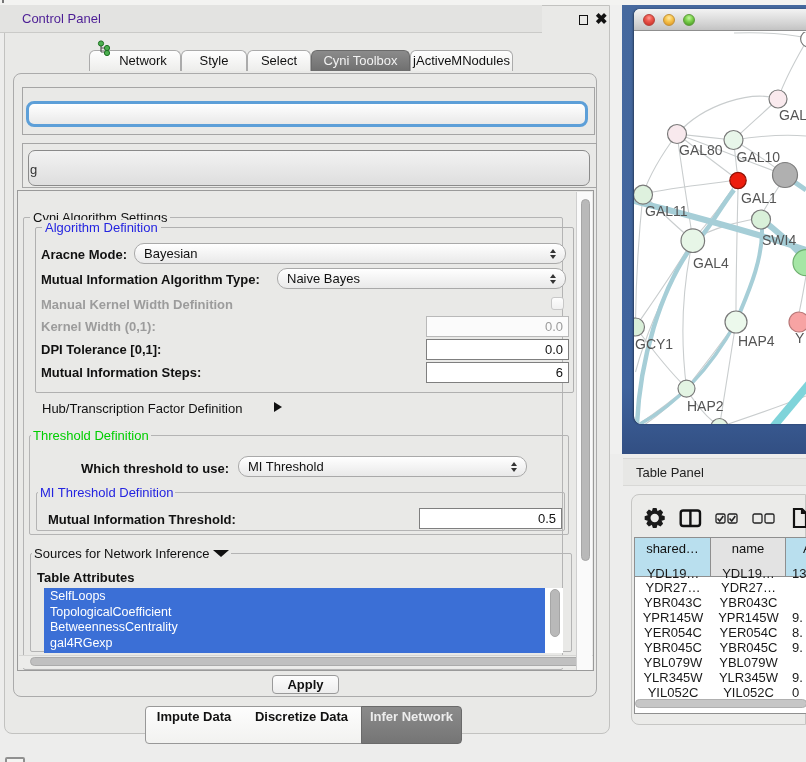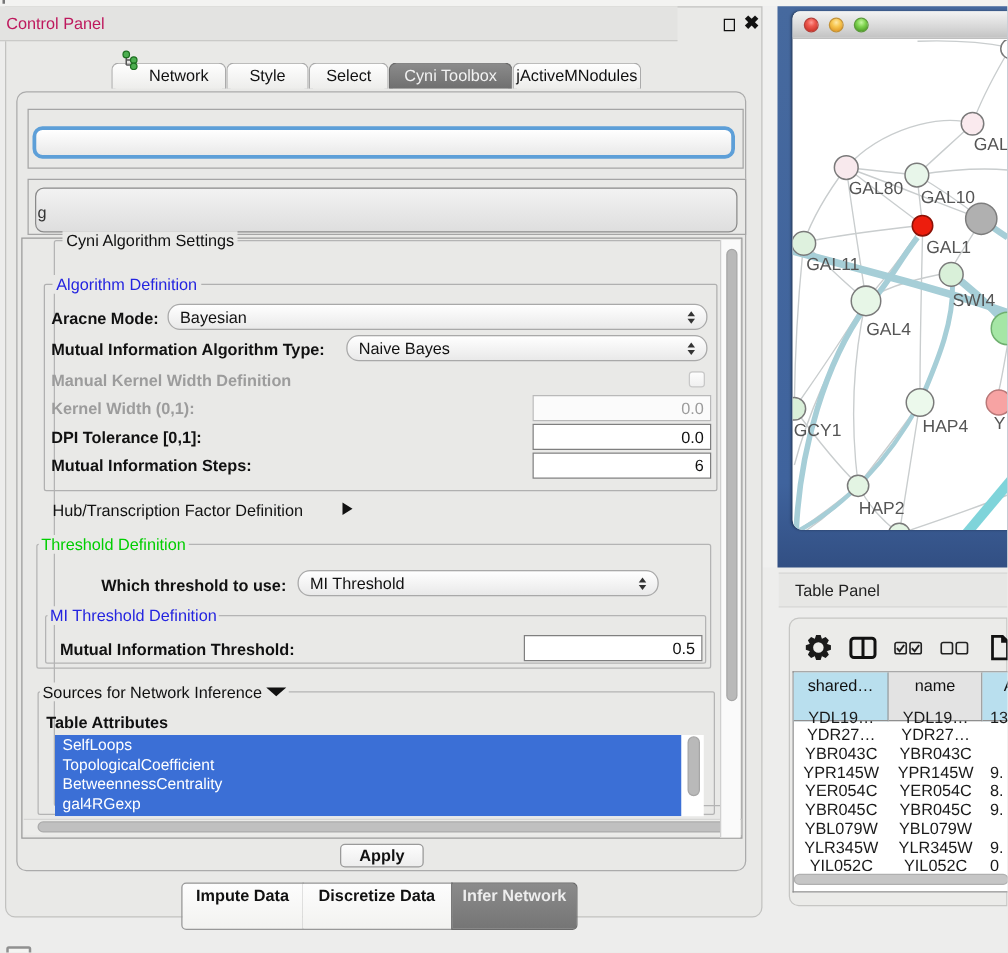--- a/index.html
+++ b/index.html
@@ -5,22 +5,22 @@
 * { margin:0; padding:0; box-sizing:border-box; }
 html,body { width:806px; height:762px; overflow:hidden; background:#ededec;
   font-family:"Liberation Sans", sans-serif; }
 .abs { position:absolute; }
 #page { position:relative; width:806px; height:762px; }
 
 
 #cpwin { left:4px; top:5px; width:606px; height:729px; background:#e9e9e7;
   border:1px solid #c2c2c0; border-radius:0 0 8px 8px; }
 #cptitle { left:0; top:5px; width:542px; height:28px; z-index:5; background:#e3e3e1;
-  border-bottom:1px solid #cacac8; font-size:13px; color:#be185d;
-  line-height:28px; padding-left:5px; }
+  border-bottom:1px solid #cacac8; font-size:13px; color:#4c1d95;
+  line-height:28px; padding-left:22px; }
 .wbtn { top:14px; z-index:6; width:11px; height:11px; }
 #btnmin { left:579px; top:14.5px; width:9px; height:10px; border:1.6px solid #111; }
 #btnclose { left:595px; font-size:15px; font-weight:bold; color:#111; line-height:12px; top:13px;}
 
 
 .ttab { top:31px; height:21px; border:1px solid #ababab; border-bottom:none;
   border-radius:6px 6px 0 0; background:linear-gradient(#fefefe,#ededeb);
   font-size:13px; color:#111; text-align:center; line-height:20px;margin-top:13px; }
 .ttabsel { background:linear-gradient(#8b8b8b,#6f6f6f); color:#f2f2f2; border-color:#6a6a6a; }
 
@@ -118,21 +118,21 @@
 
       <div class="abs" style="left:8px;top:13px;width:573px;height:48px;border:1px solid #a5a5a5;background:#e9e9e7;"></div>
       <div class="abs" style="left:12px;top:27px;width:562px;height:26px;border:3px solid #5d9fd8;border-radius:8px;background:linear-gradient(#fff,#e9e9e9);"></div>
       <div class="abs" style="left:8px;top:69px;width:575px;height:45px;border:1px solid #a5a5a5;background:#e9e9e7;"></div>
       <div class="abs" style="left:14px;top:76px;width:562px;height:36px;border:1px solid #8a8a8a;border-radius:7px;background:linear-gradient(#f2f2f2,#dedede);"></div>
       <div class="abs" style="left:16px;top:88px;font-size:13px;color:#333;">g</div>
     </div>
 
     <div id="scrollp" class="abs">
 
-      <div class="abs tb" style="left:5px;top:1px;width:540px;height:453px;margin-left:20px;">
+      <div class="abs tb" style="left:5px;top:26px;width:540px;height:453px;">
         <span class="cap">Cyni Algorithm Settings</span>
       </div>
 
       <div class="abs tb" style="left:17px;top:36px;width:539px;height:166px;border-color:#b0b0b0;">
         <span class="cap" style="color:#2424e0;">Algorithm Definition</span>
       </div>
       <div class="abs lbl" style="left:23px;top:56px;">Aracne Mode:</div>
       <div class="abs combo" style="left:116px;top:52px;width:432px;height:21px;">
         <span class="ctext">Bayesian</span>
         <span class="arrows">

